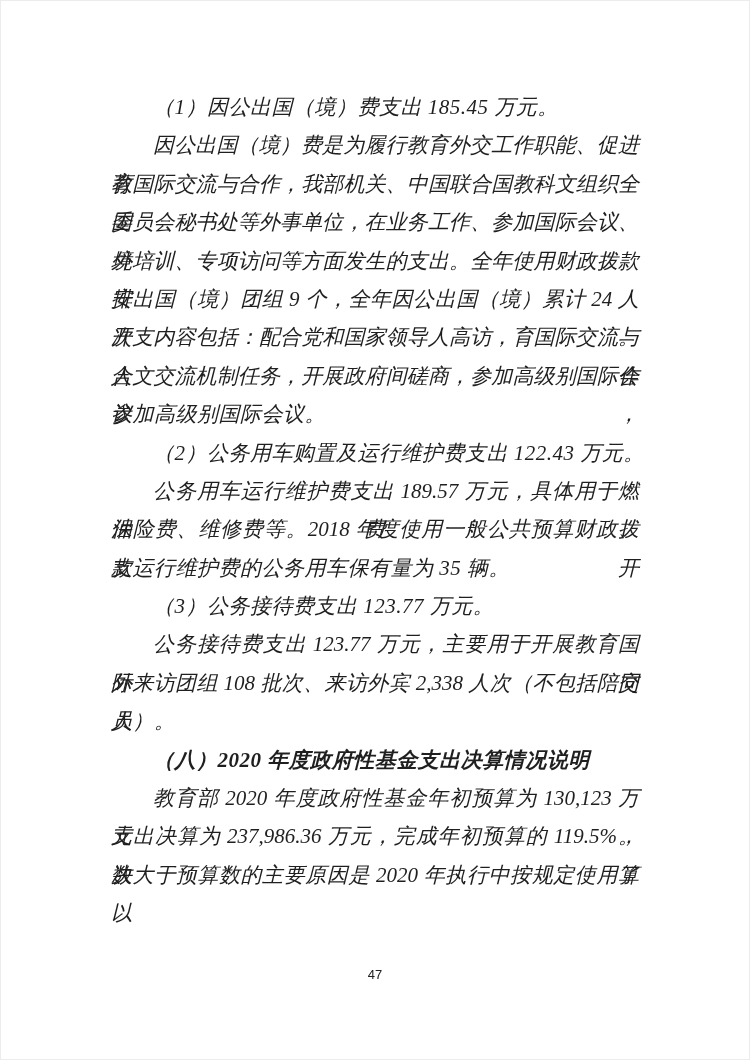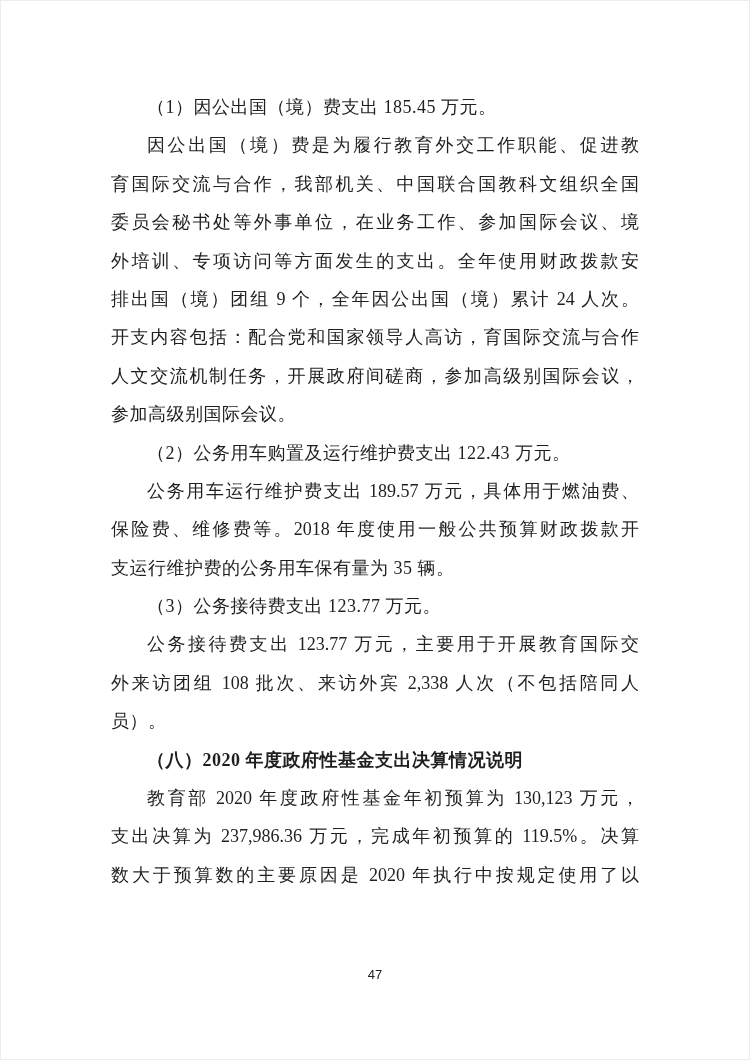--- a/index.html
+++ b/index.html
@@ -18,25 +18,26 @@
     font-family: "Liberation Serif", "DejaVu Serif", serif;
     color: #1f1f1f;
   }
   .doc-body {
     position: absolute;
     left: 110px;
     right: 110px;
     top: 87px;
   }
   .doc-line {
-    font-size: 18px;
+    font-size: 21px;
     height: 38.4px;
     line-height: 38.4px;
     white-space: nowrap;
     letter-spacing: 0.5px;
+    font-style: italic;
   }
   .doc-line.justify {
     white-space: normal;
     text-align: justify;
     text-align-last: justify;
     letter-spacing: 0;
   }
   .doc-line.indent {
     text-indent: 2em;
   }

